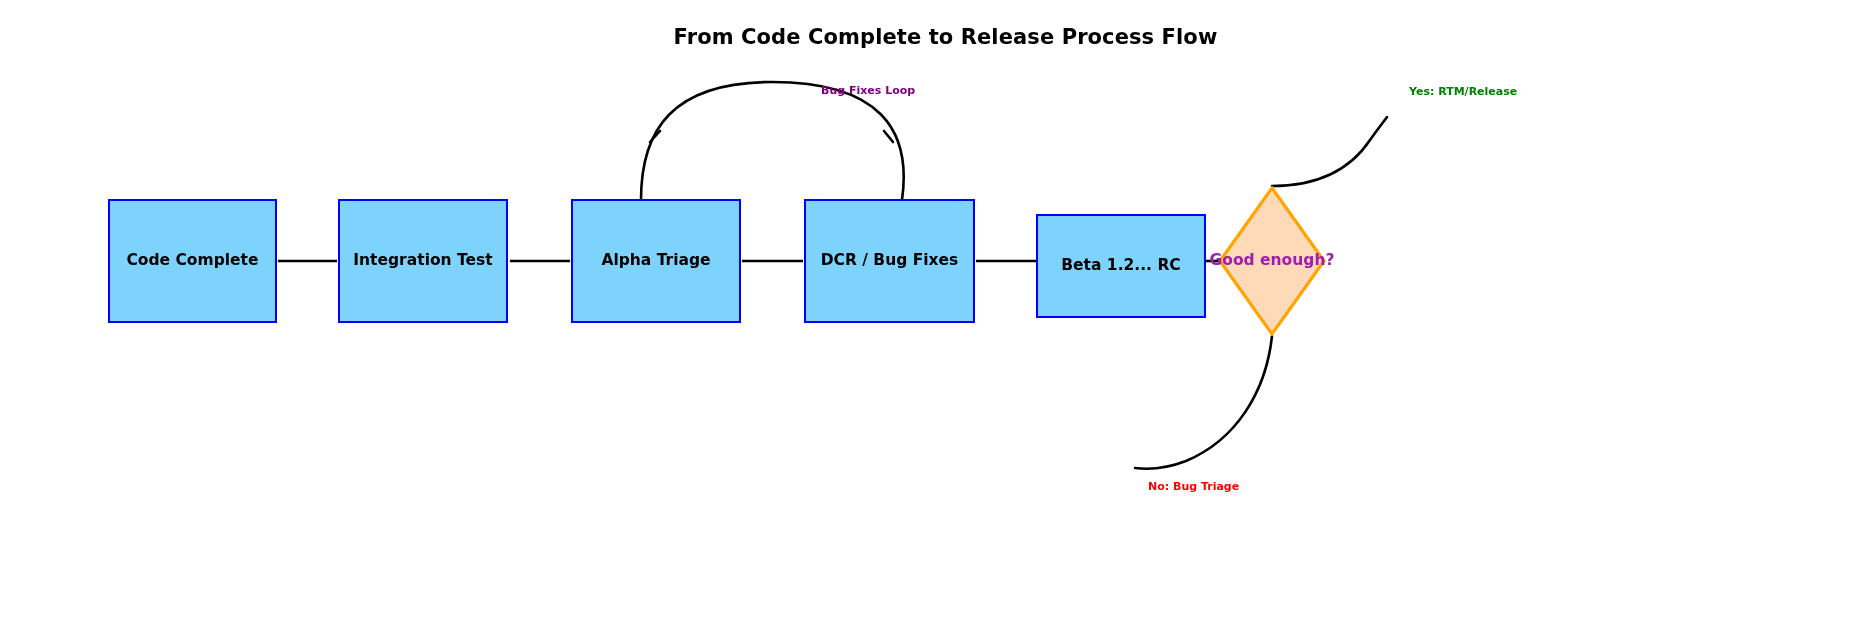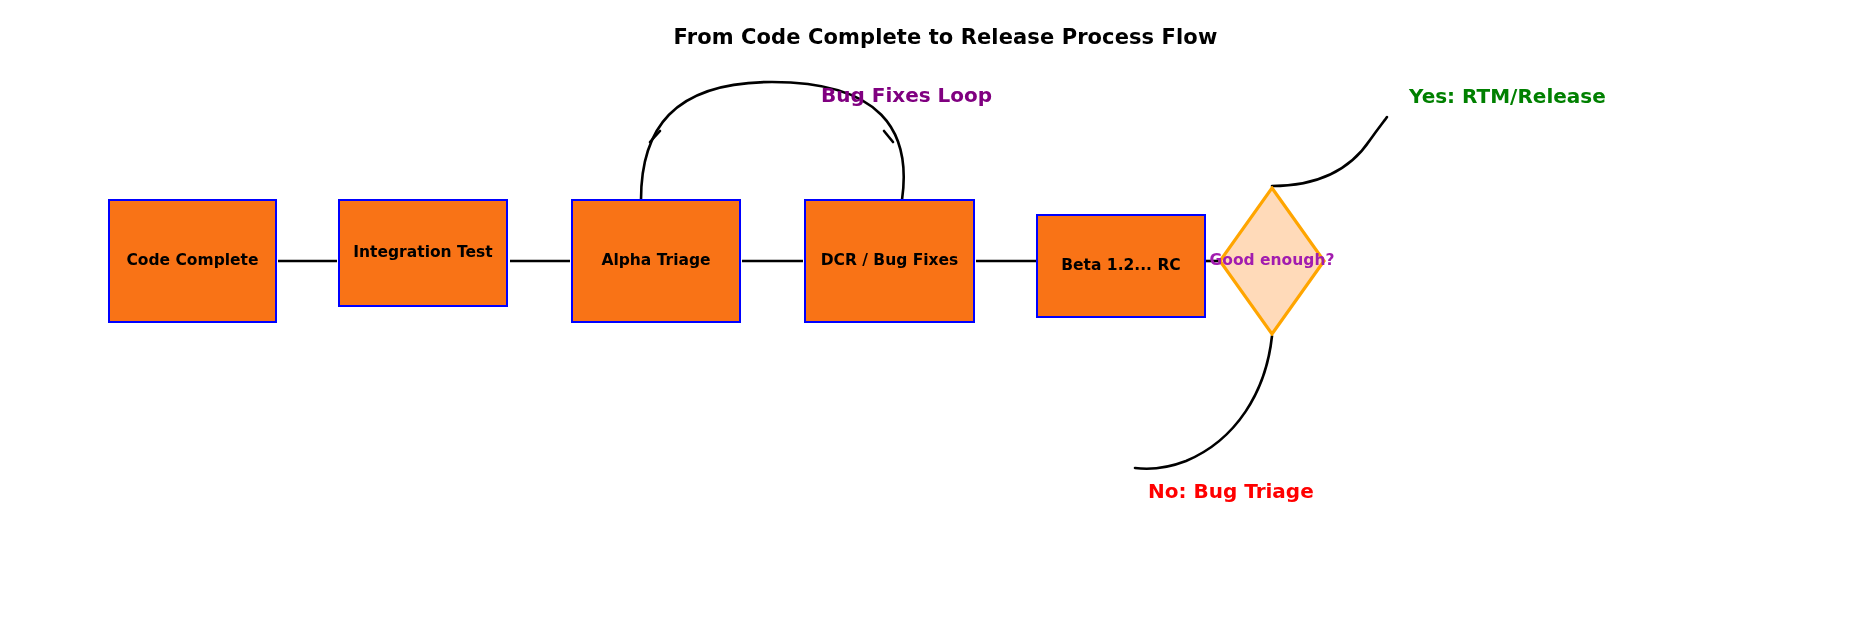--- a/index.html
+++ b/index.html
@@ -38,21 +38,21 @@
     height: 625px;
   }
   .node {
     position: absolute;
     box-sizing: border-box;
     display: flex;
     align-items: center;
     justify-content: center;
   }
   .node-process {
-    background: #f97316;
+    background: #7dd3fc;
     border: 2px solid #0000ff;
   }
   .node-label {
     font-size: 15.5px;
     font-weight: bold;
     color: #000000;
     white-space: nowrap;
     line-height: 1;
   }
   .node-decision {
@@ -73,21 +73,21 @@
     transform: translate(-50%, -50%);
     font-size: 15.5px;
     font-weight: bold;
     color: #a21caf;
     white-space: nowrap;
     line-height: 1;
     z-index: 3;
   }
   .edge-label {
     position: absolute;
-    font-size: 20px;
+    font-size: 11px;
     font-weight: bold;
     white-space: nowrap;
     line-height: 1;
   }
   .lbl-loop   { color: #800080; }
   .lbl-yes    { color: #008000; }
   .lbl-no     { color: #ff0000; }
 </style>
 </head>
 <body>
@@ -110,21 +110,21 @@
 
     <path d="M 1272,186 C 1318,186 1350,170 1370,140 C 1380,126 1385,120 1387,117" fill="none" stroke="#000000" stroke-width="2.6" stroke-linecap="round"></path>
 
     <path d="M 1272,336 C 1266,392 1236,440 1186,461 C 1160,471 1143,469 1135,468" fill="none" stroke="#000000" stroke-width="2.6" stroke-linecap="round"></path>
   </svg>
 
   <div class="node node-process" style="left:108px; top:199px; width:169px; height:124px;">
     <span class="node-label">Code Complete</span>
   </div>
 
-  <div class="node node-process" style="left:338px; top:199px; width:170px; height:108px;">
+  <div class="node node-process" style="left:338px; top:199px; width:170px; height:124px;">
     <span class="node-label">Integration Test</span>
   </div>
 
   <div class="node node-process" style="left:571px; top:199px; width:170px; height:124px;">
     <span class="node-label">Alpha Triage</span>
   </div>
 
   <div class="node node-process" style="left:804px; top:199px; width:171px; height:124px;">
     <span class="node-label">DCR / Bug Fixes</span>
   </div>

